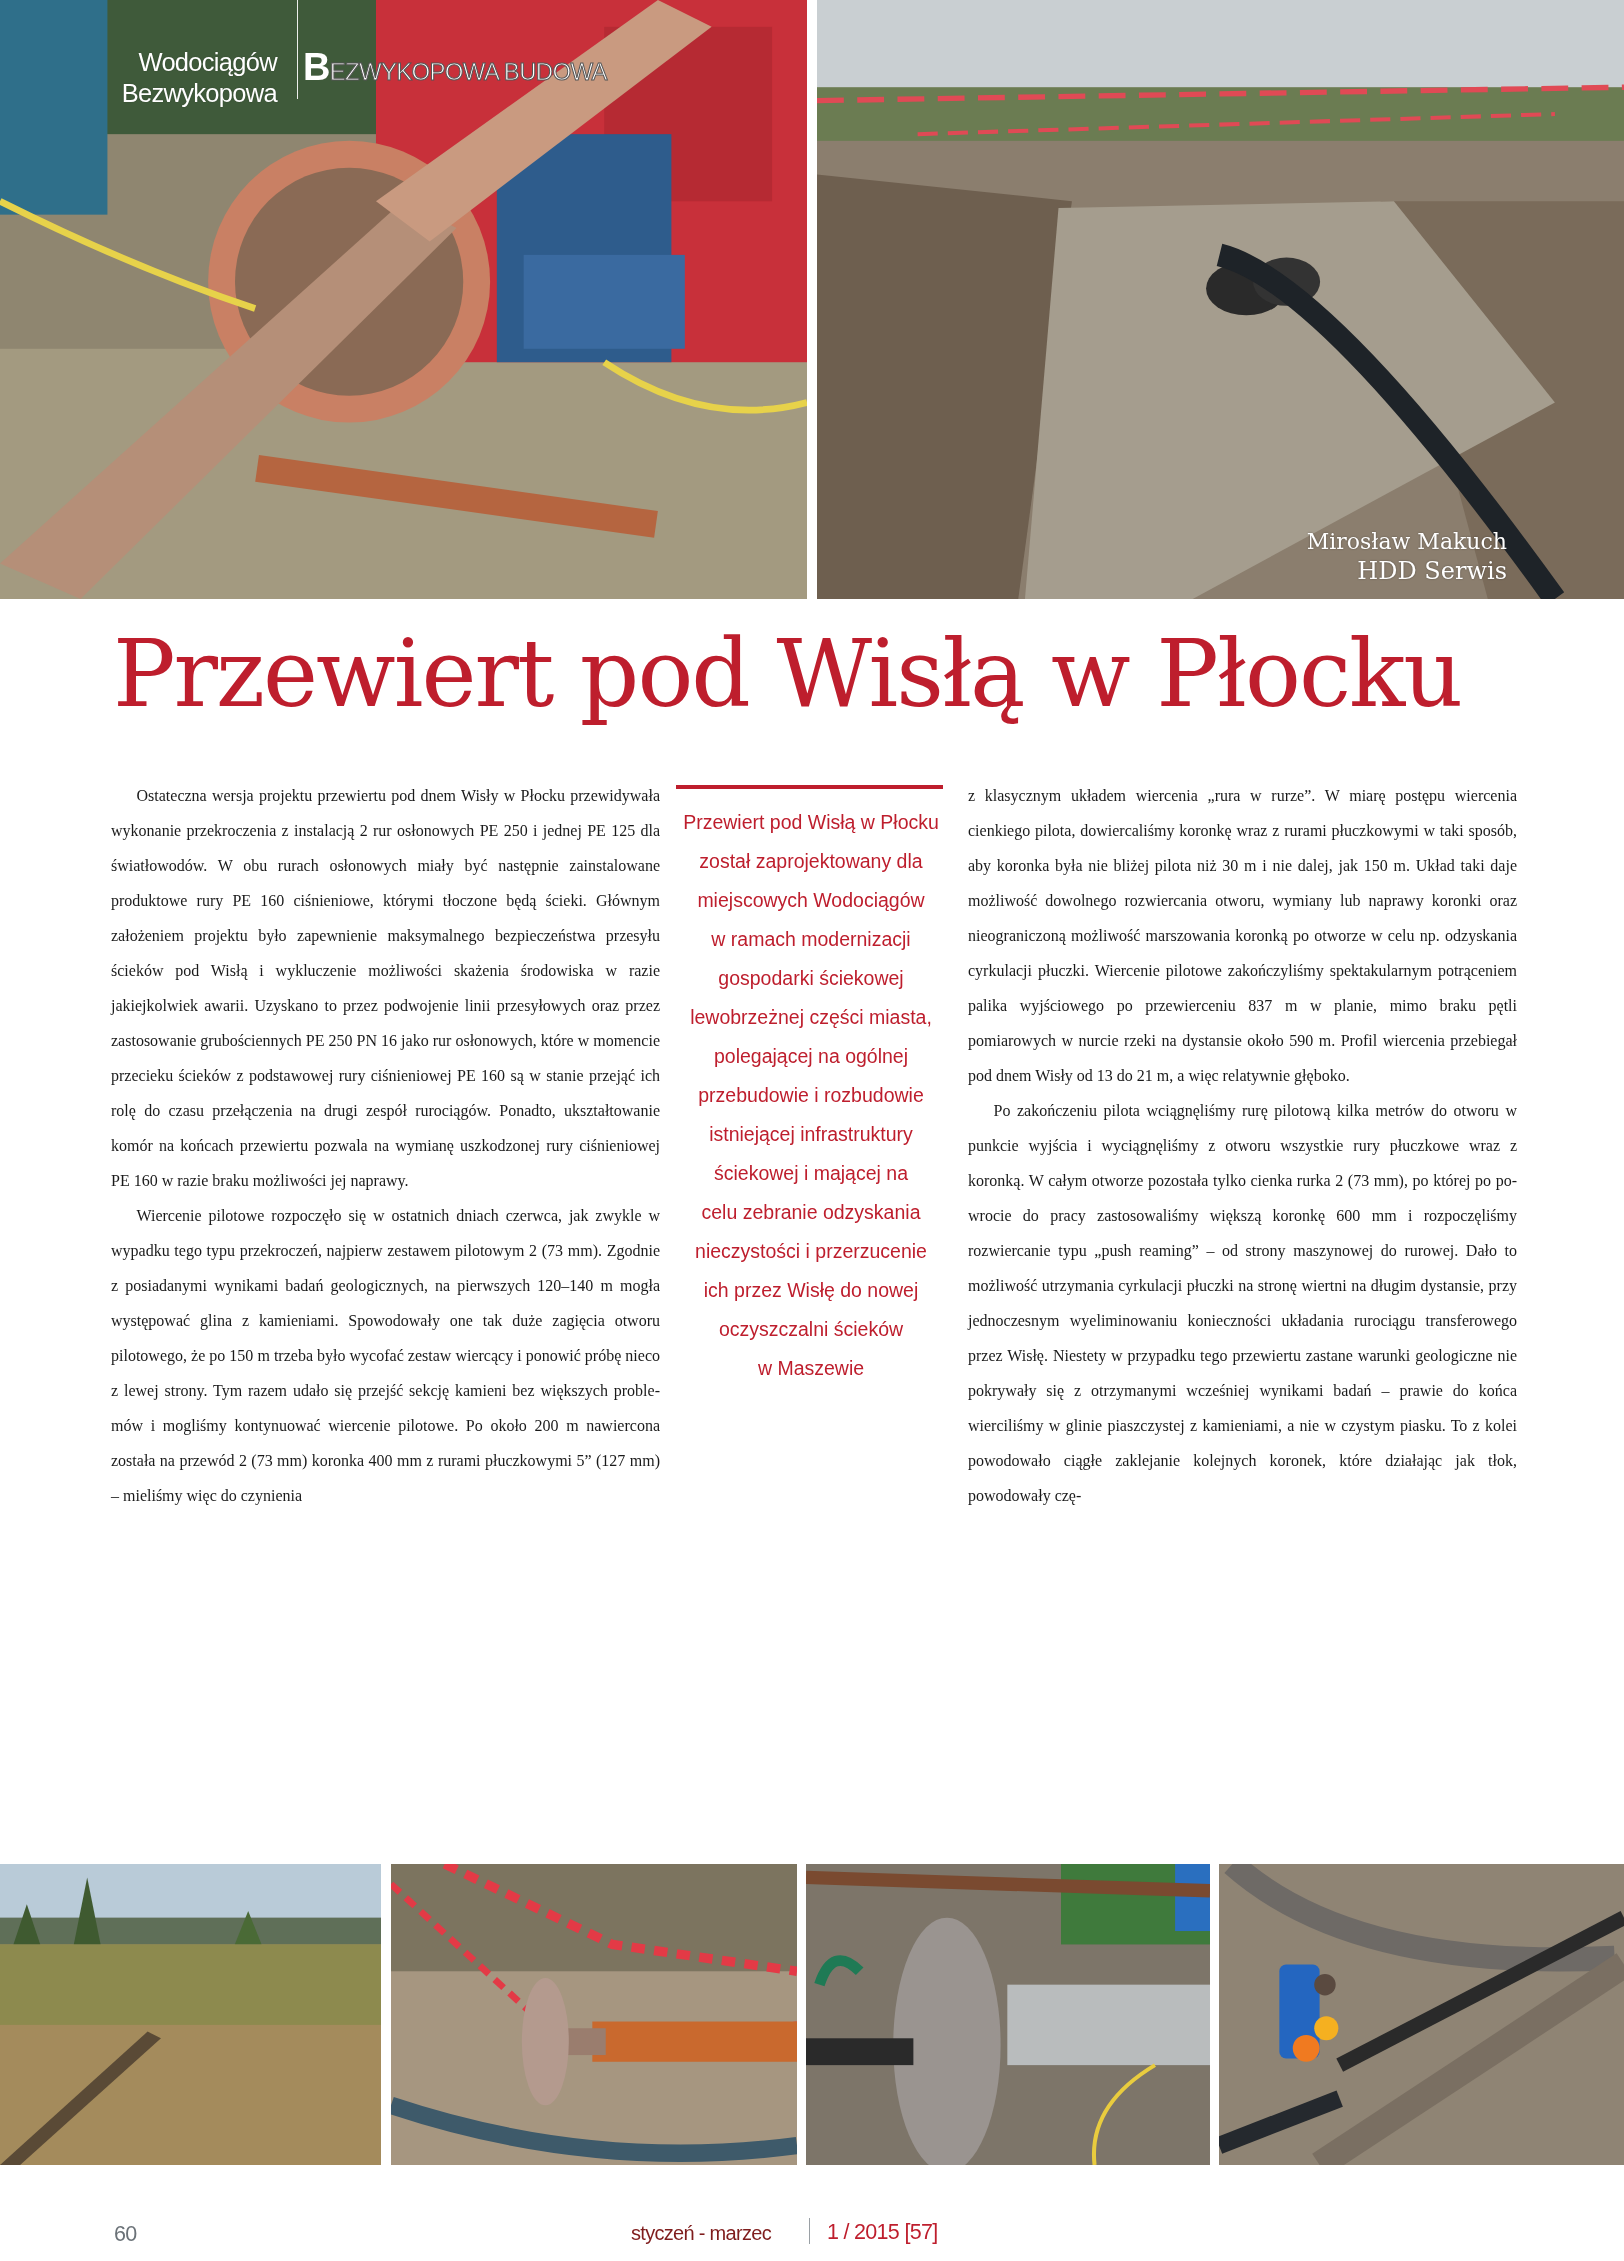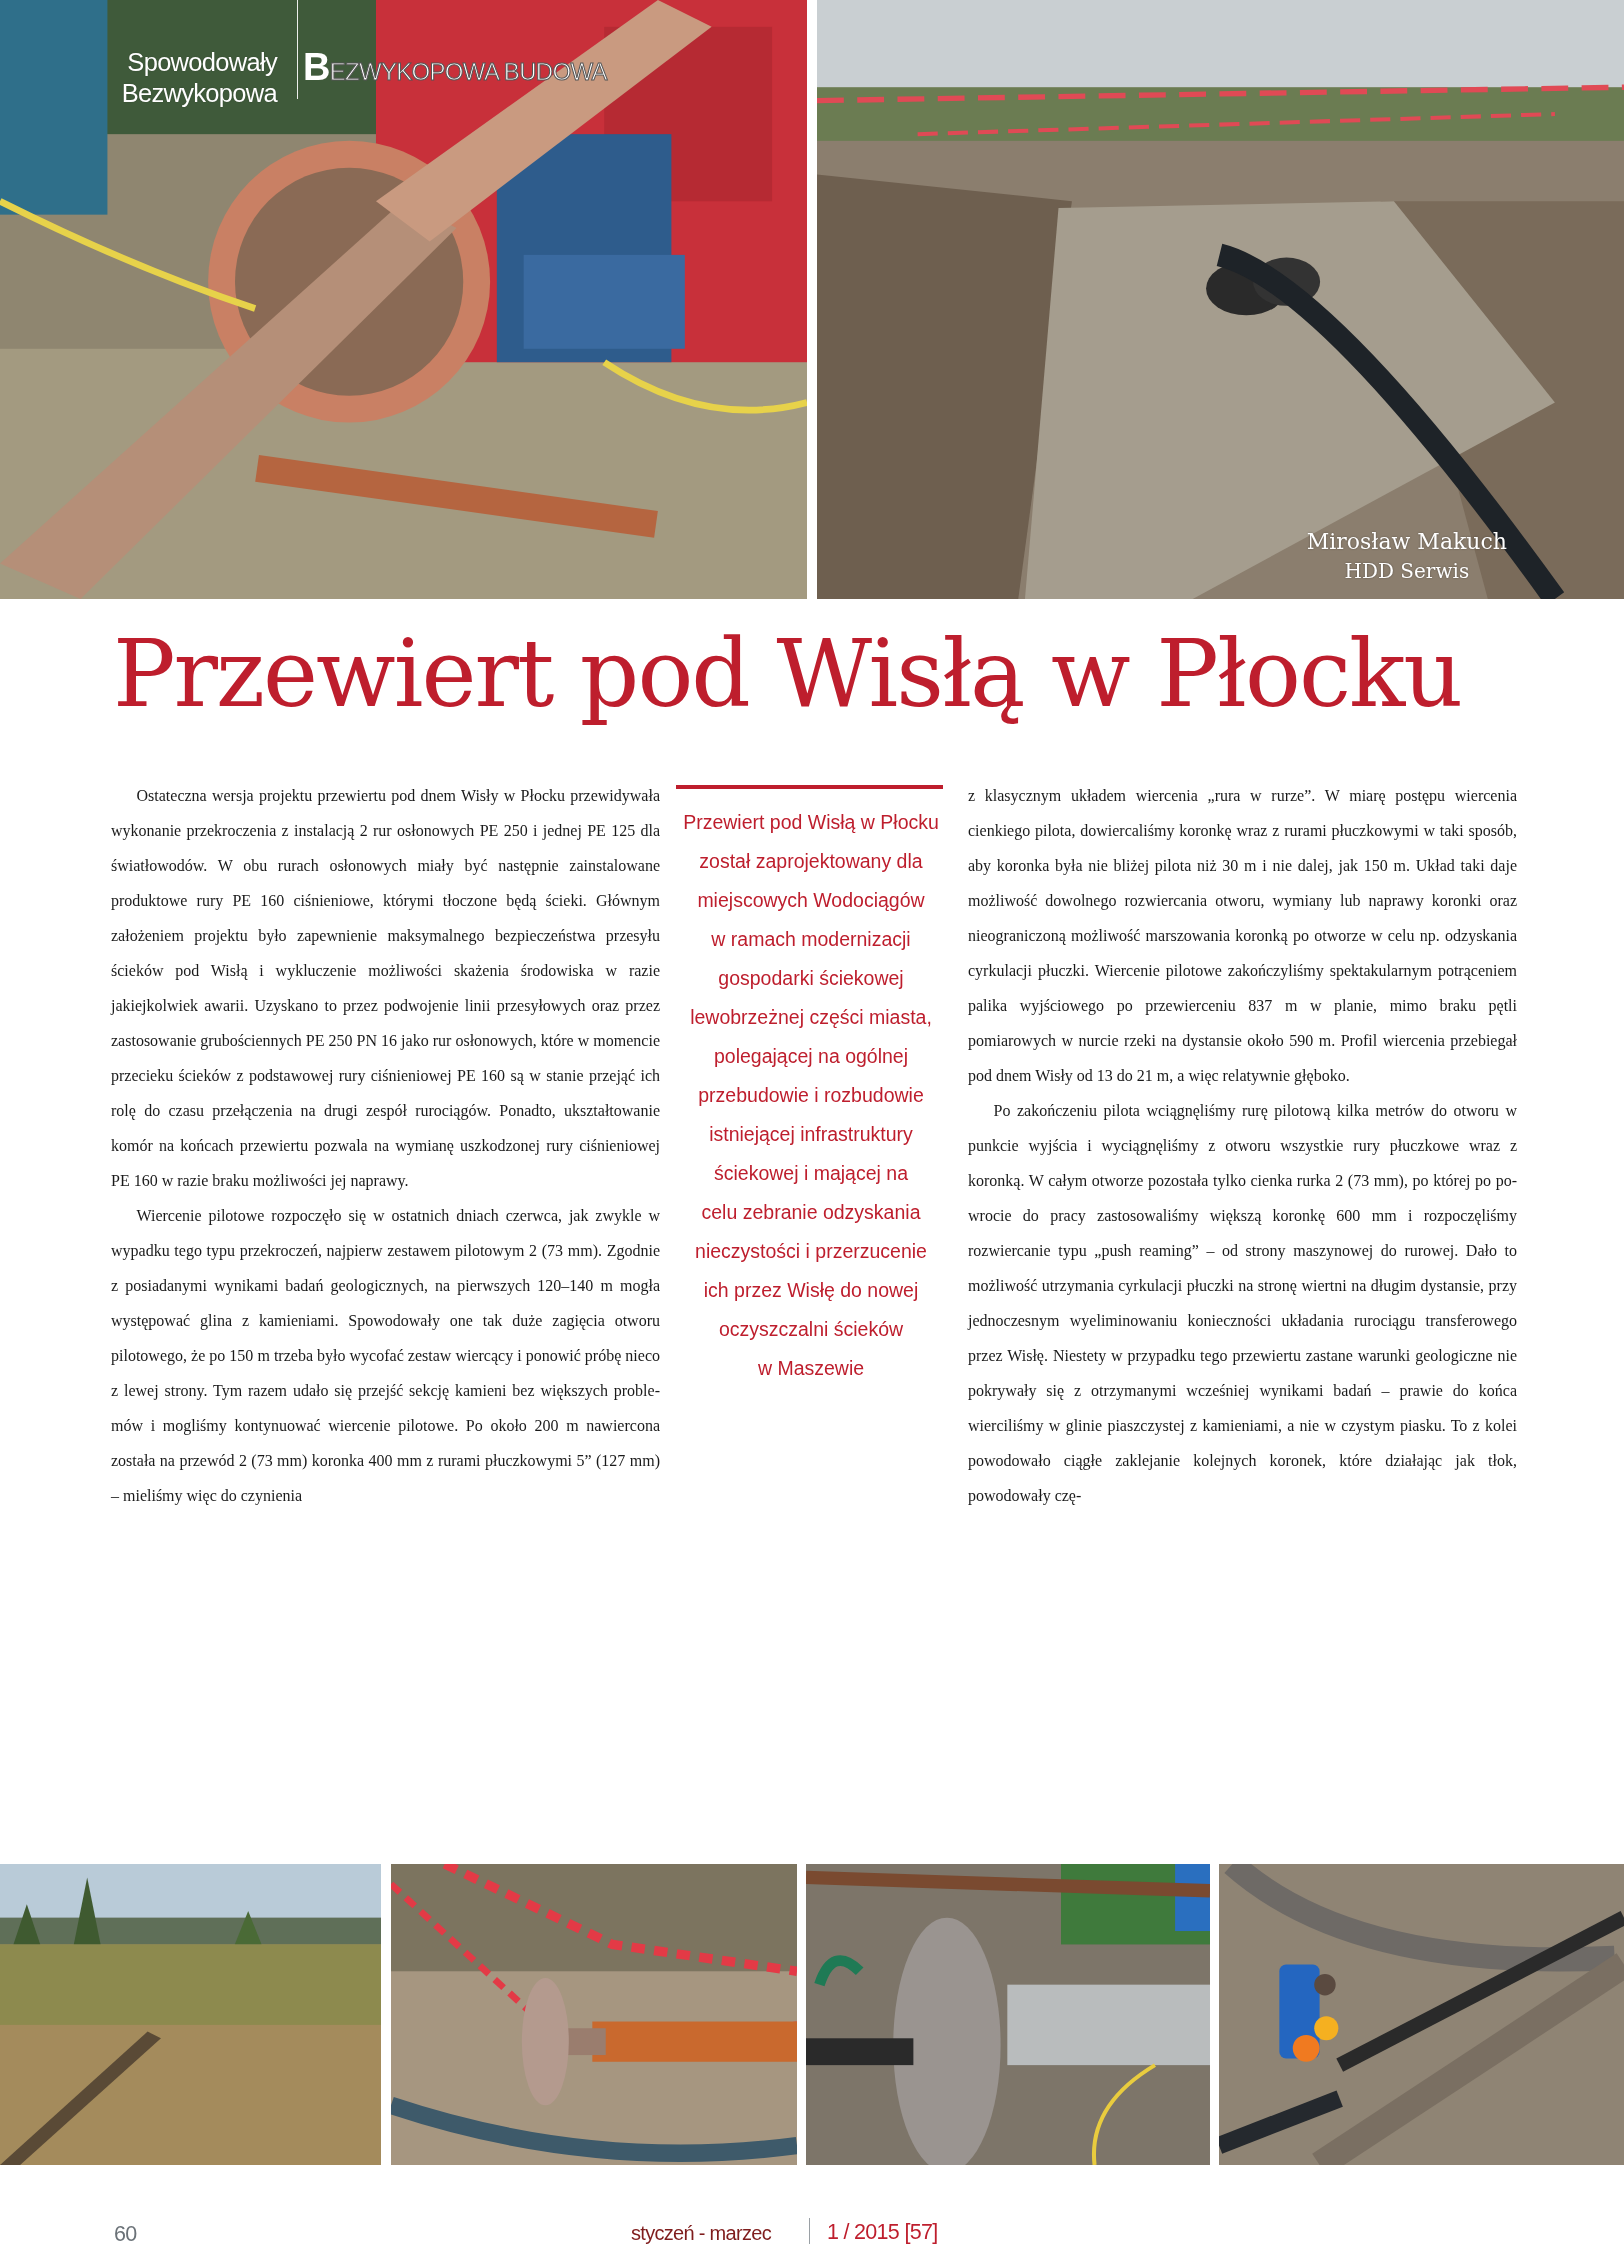--- a/index.html
+++ b/index.html
@@ -25,21 +25,21 @@
     color: #ffffff; letter-spacing: -0.7px;
   }
   .section-right .cap { font-size: 38px; font-weight: bold; }
   .section-right .rest { font-variant: small-caps; text-transform: uppercase; font-size: 24px; -webkit-text-stroke: 1px #555; }
 
   .author {
     position: absolute; right: 117px; top: 527px; text-align: right;
     color: #ffffff; font-family: "DejaVu Serif", serif; font-size: 22px; line-height: 29.5px;
     text-shadow: 0 0 2px rgba(0,0,0,0.4);
   }
-  .author .company { font-size: 20px; text-align: center; }
+  .author .company { font-size: 24px; }
 
   .title {
     position: absolute; left: 113px; top: 621px; width: 1409px;
     font-family: "DejaVu Serif", serif; color: #be1e2d;
     font-size: 93px; line-height: 107px; letter-spacing: -2px; font-weight: normal;
     white-space: nowrap;
   }
 
   .col {
     position: absolute; top: 778px; width: 549px;
@@ -99,21 +99,21 @@
     <path d="M360 310 L860 300 L1100 600 L560 893 L310 893 Z" fill="#a59d8e"></path>
     <ellipse cx="640" cy="430" rx="60" ry="40" fill="#2a2a2a"></ellipse>
     <ellipse cx="700" cy="420" rx="50" ry="36" fill="#333"></ellipse>
     <path d="M600 380 Q760 420 1100 893" stroke="#1e2328" stroke-width="34" fill="none"></path>
     <path d="M0 150 L1203 130" stroke="#e04a55" stroke-width="8" stroke-dasharray="40 20" fill="none"></path>
     <path d="M150 200 L1100 170" stroke="#e04a55" stroke-width="6" stroke-dasharray="30 15" fill="none"></path>
   </svg>
 </div>
 
 <div class="section-left">
-  <div>Spowodowały</div>
+  <div>Wodociągów</div>
   <div>Bezwykopowa</div>
 </div>
 <div class="section-divider"></div>
 <div class="section-right" style="left:303px;text-align:left;width:auto;">
   <span class="cap">B</span><span class="rest">ezwykopowa budowa</span>
 </div>
 
 <div class="author">
   <div>Mirosław Makuch</div>
   <div class="company">HDD Serwis</div>

